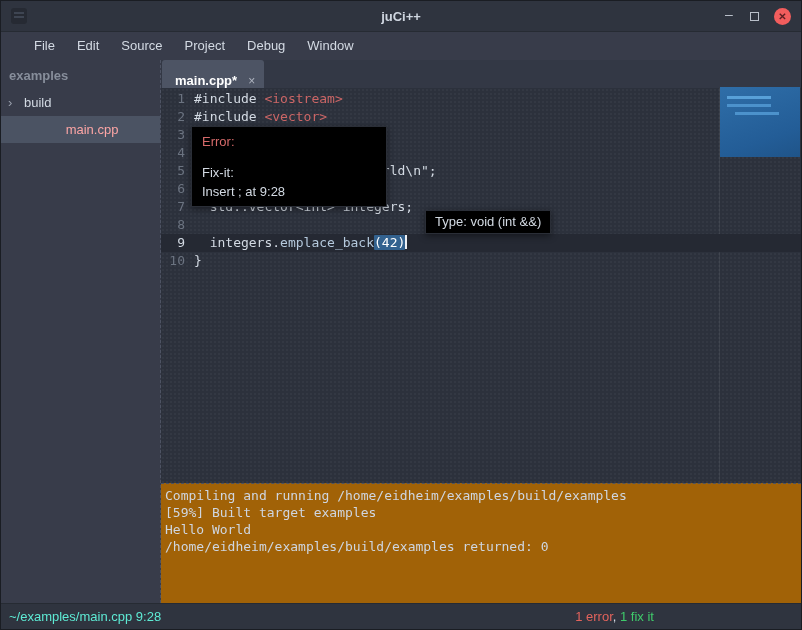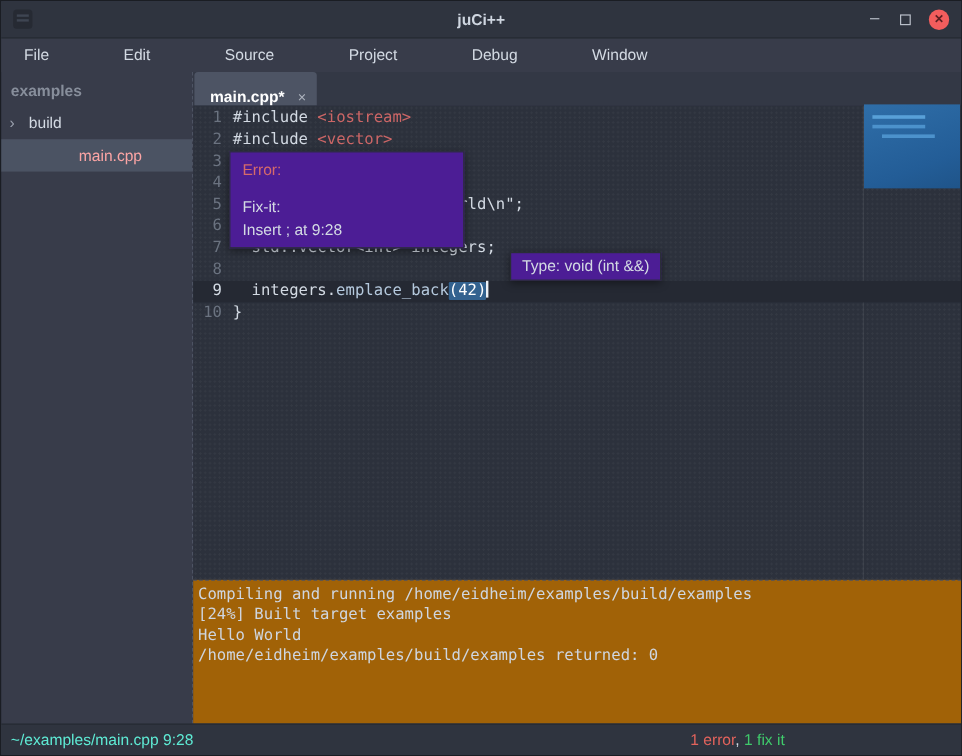--- a/index.html
+++ b/index.html
@@ -9,21 +9,21 @@
   .titlebar{height:30px;background:#2f343f;display:flex;align-items:center;position:relative;flex:0 0 auto;border-bottom:1px solid #262b33;}
   .title{position:absolute;left:0;right:0;text-align:center;font-size:13px;font-weight:bold;color:#cfd6e0;pointer-events:none;}
   .app-icon{width:16px;height:16px;margin-left:10px;background:#262a33;border-radius:3px;position:relative;z-index:1;}
   .app-icon::after{content:"";position:absolute;left:3px;top:4px;width:10px;height:2px;background:#3e4552;box-shadow:0 4px 0 #3e4552;}
   .win-controls{margin-left:auto;display:flex;align-items:center;gap:15px;padding-right:10px;z-index:1;}
   .btn-min{width:12px;height:12px;color:#b9bfc9;font-size:14px;line-height:9px;text-align:center;}
   .btn-max{width:9px;height:9px;border:1px solid #b9bfc9;box-sizing:border-box;}
   .btn-close{width:17px;height:17px;border-radius:50%;background:#f25d5d;color:#5c1f22;font-size:10px;line-height:17px;text-align:center;font-weight:bold;}
 
   
-  .menubar{height:28px;background:#383c4a;display:flex;align-items:center;padding-left:8px;flex:0 0 auto;font-size:13px;gap:40px;}
+  .menubar{height:28px;background:#383c4a;display:flex;align-items:center;padding-left:22px;flex:0 0 auto;font-size:13px;}
   .menu-item{padding:0 11px;line-height:28px;color:#d3dae3;}
 
   
   .content{flex:1;display:flex;min-height:0;}
   .sidebar{width:160px;flex:0 0 auto;border-right:1px dashed #4d5363;box-sizing:border-box;font-size:13px;}
   .side-header{color:#878e9b;font-weight:bold;padding:8px 8px 6px 8px;}
   .tree-item{height:27px;line-height:27px;padding-left:23px;position:relative;color:#d3dae3;}
   .tree-item.selected{background:#4b5363;color:#fca5a5;text-align:center;}
   .chevron{position:absolute;left:7px;top:0;color:#9aa0ad;font-size:13px;}
 
@@ -43,21 +43,21 @@
   .gutter{width:24px;flex:0 0 auto;text-align:right;color:#6b7380;padding-right:9px;}
   .line.current .gutter{color:#d3dae3;}
   .code{flex:1;}
   .tok-plain{color:#d3dae3;}
   .tok-string{color:#cc6666;}
   .tok-call{color:#b5c9dd;}
   .tok-brackets{background:#33628f;color:#ffffff;border-radius:1px;}
   .caret{display:inline-block;width:2px;height:14px;background:#eef1f5;vertical-align:-2px;}
 
   
-  .tooltip{position:absolute;background:#4c1d95;border:1px solid #2a2e37;box-shadow:0 2px 7px rgba(0,0,0,.45);font-family:"Liberation Sans",sans-serif;font-size:13px;color:#d3dae3;z-index:5;box-sizing:border-box;}
+  .tooltip{position:absolute;background:#000000;border:1px solid #2a2e37;box-shadow:0 2px 7px rgba(0,0,0,.45);font-family:"Liberation Sans",sans-serif;font-size:13px;color:#d3dae3;z-index:5;box-sizing:border-box;}
   .tt-error{left:30px;top:66px;width:196px;padding:5px 10px;}
   .tt-error div{line-height:19px;}
   .tt-title{color:#d66a6a;}
   .tt-gap{height:12px;}
   .tt-type{left:264px;top:150px;padding:2px 9px;line-height:18px;white-space:nowrap;}
 
   
   .preview{position:absolute;top:27px;right:1px;width:80px;height:70px;background:linear-gradient(160deg,#2f6ea8 0%,#235d97 70%,#1f5489 100%);z-index:4;}
   .preview::before{content:"";position:absolute;left:7px;top:9px;width:44px;height:3px;background:#58a0d8;box-shadow:0 8px 0 0 #4c92cc, 8px 16px 0 0 #4c92cc;}
 
@@ -138,21 +138,21 @@
         <div>Fix-it:</div>
         <div>Insert ; at 9:28</div>
       </div>
 
       <div class="tooltip tt-type">Type: void (int &amp;&amp;)</div>
 
       <div class="preview"></div>
 
       <div class="terminal">
           <div class="term-line">Compiling and running /home/eidheim/examples/build/examples</div>
-          <div class="term-line">[24%] Built target examples</div>
+          <div class="term-line">[59%] Built target examples</div>
           <div class="term-line">Hello World</div>
           <div class="term-line">/home/eidheim/examples/build/examples returned: 0</div>
         </div>
 
     </div>
   </div>
 
   <div class="statusbar">
     <div class="status-left">~/examples/main.cpp 9:28</div>
     <div class="status-right"><span class="err">1 error</span><span class="sep">, </span><span class="fix">1 fix it</span></div>

